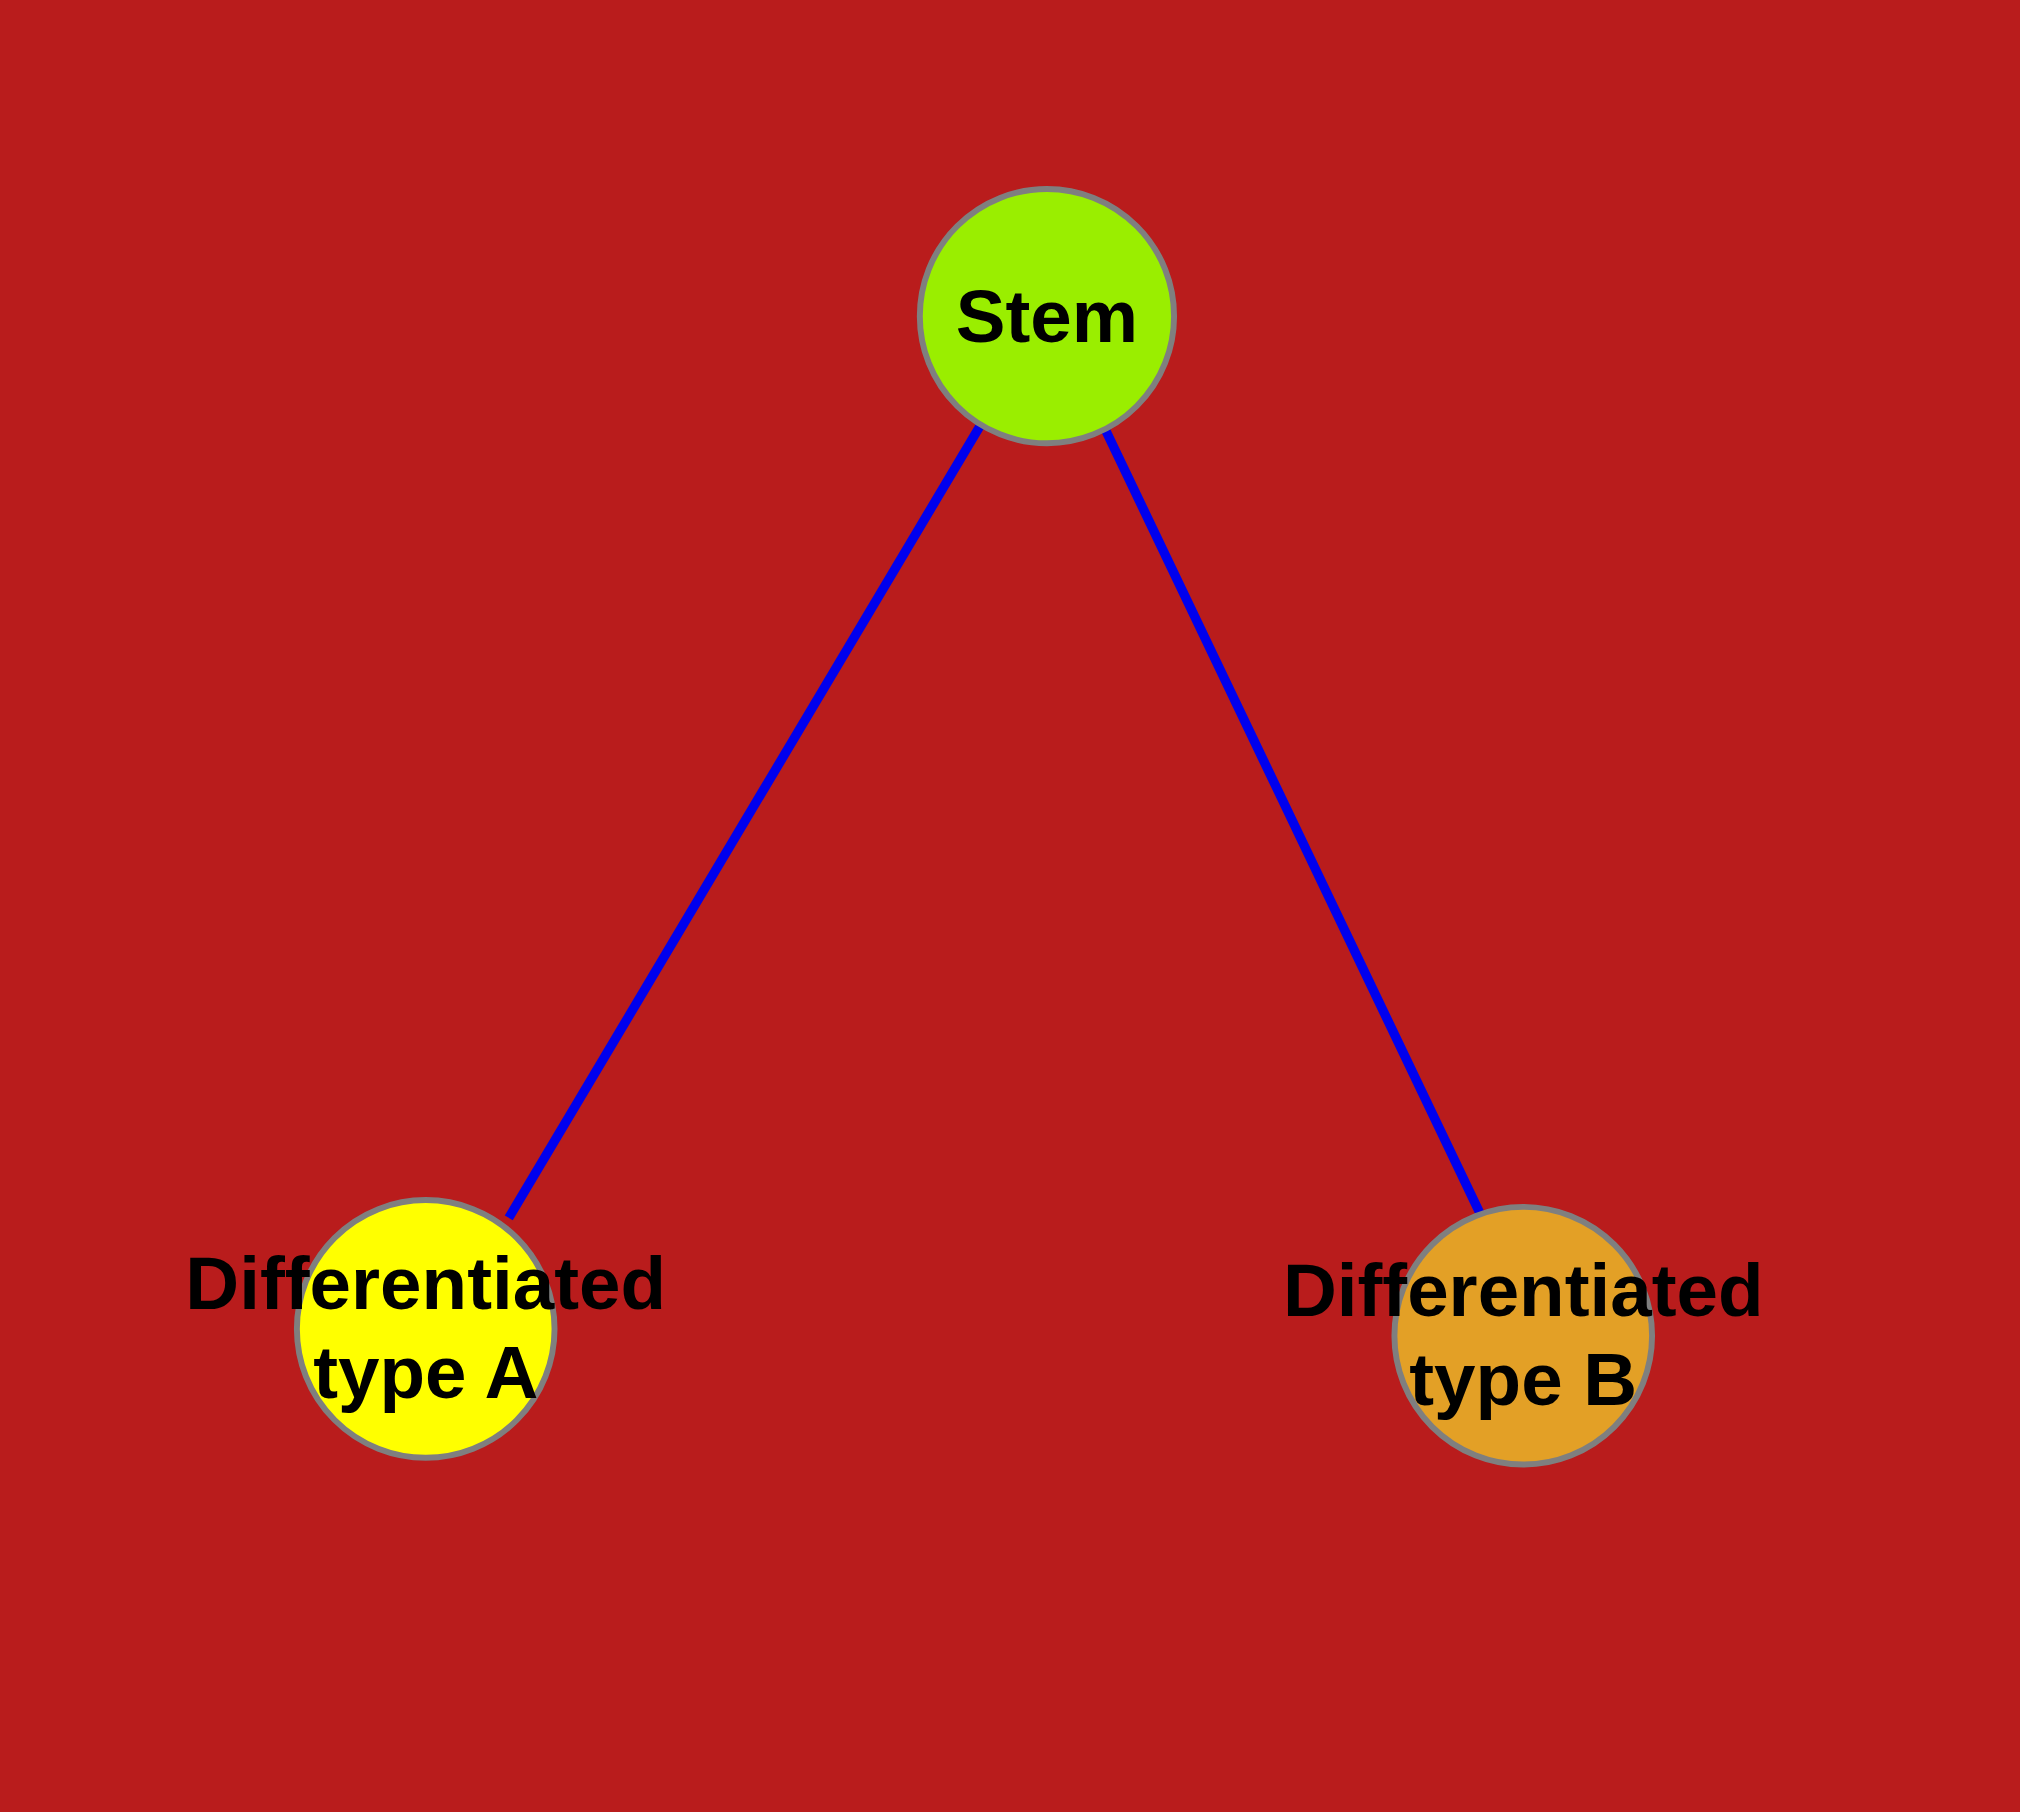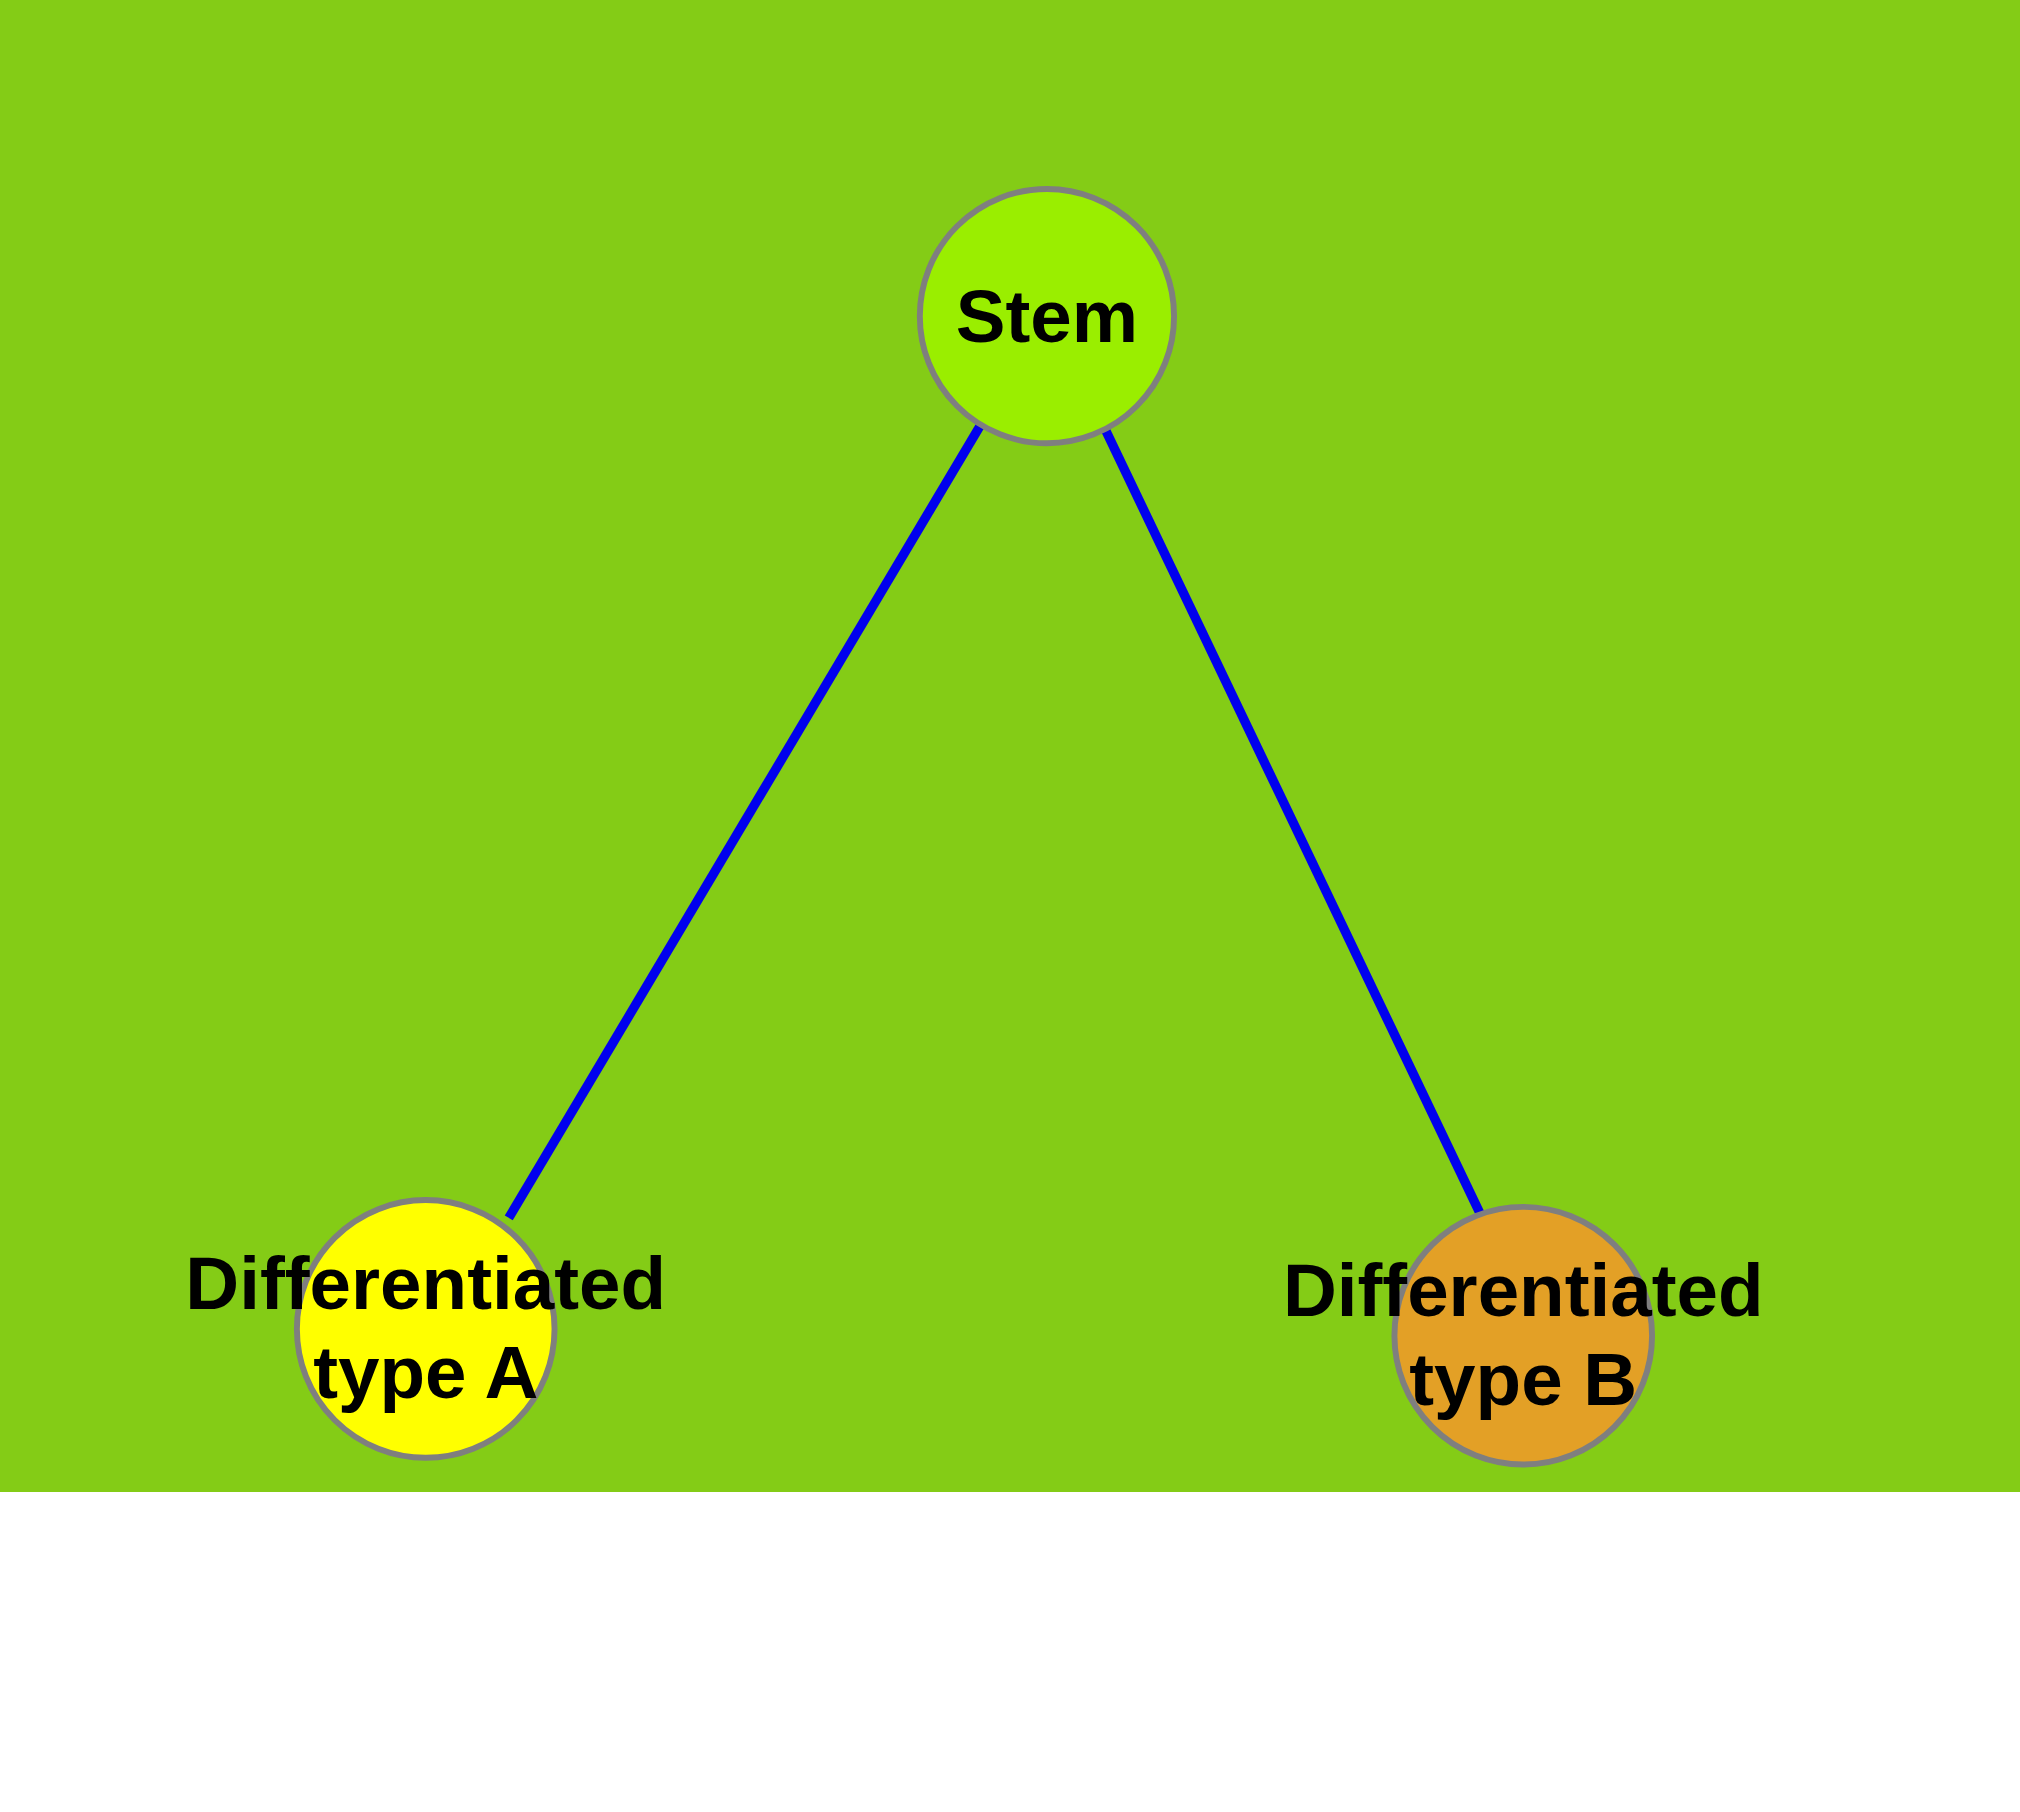--- a/index.html
+++ b/index.html
@@ -3,22 +3,22 @@
 <meta charset="utf-8">
 <style>
   html, body {
     margin: 0;
     padding: 0;
     background: #ffffff;
   }
   #canvas {
     position: relative;
     width: 2021px;
-    height: 1492px;
-    background: #84cc16;
+    height: 1812px;
+    background: #b91c1c;
     overflow: hidden;
     font-family: "Liberation Sans", sans-serif;
   }
   #graph-svg {
     position: absolute;
     left: 0;
     top: 0;
     width: 2021px;
     height: 1812px;
     display: block;

